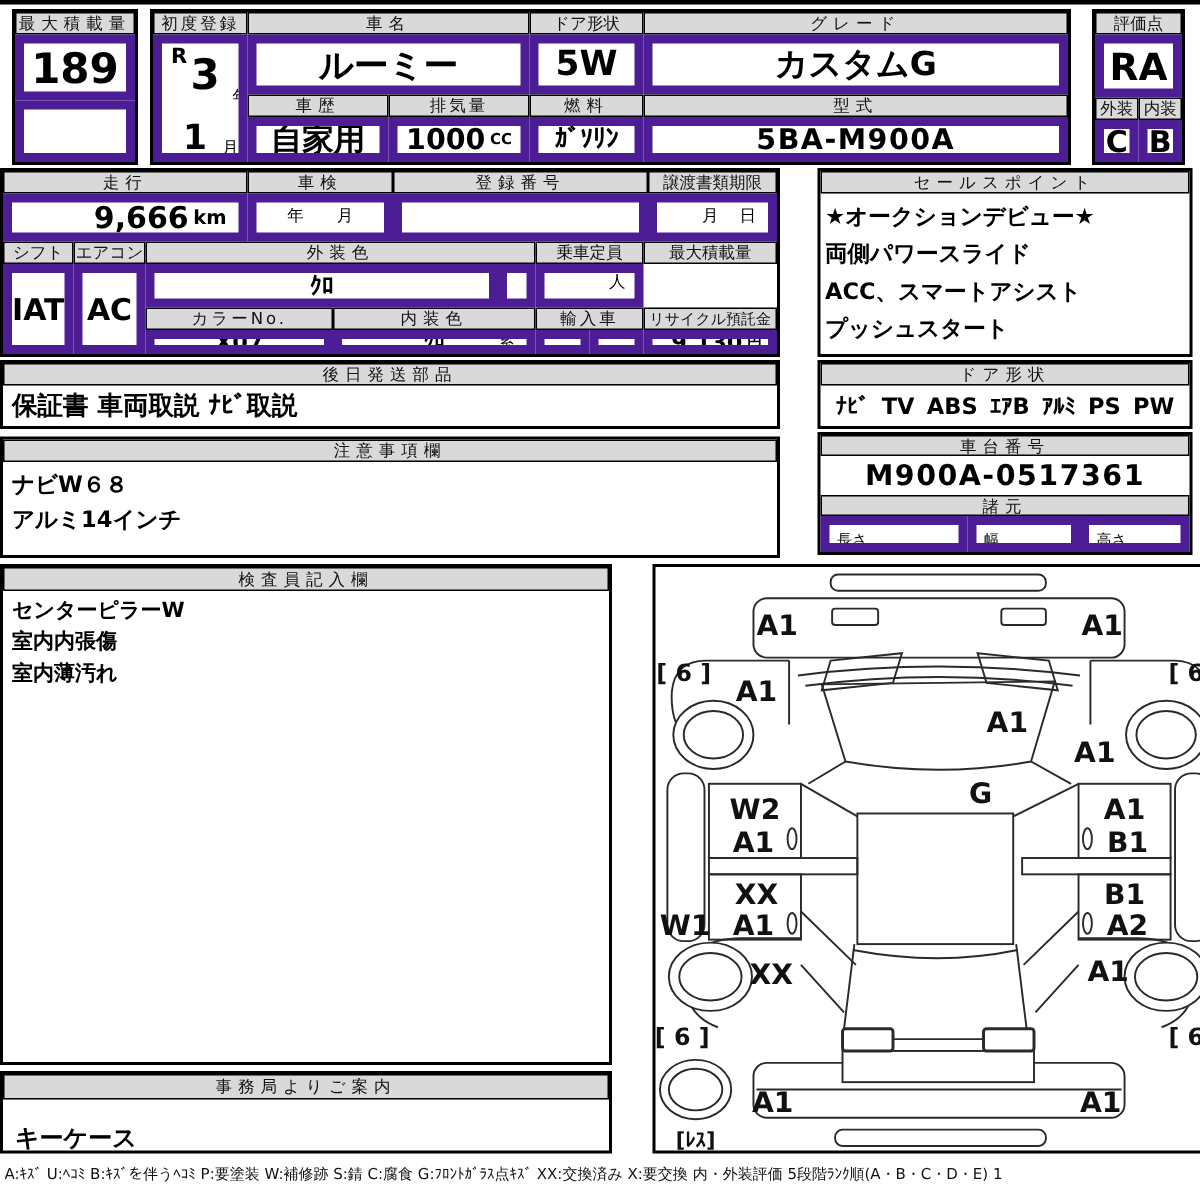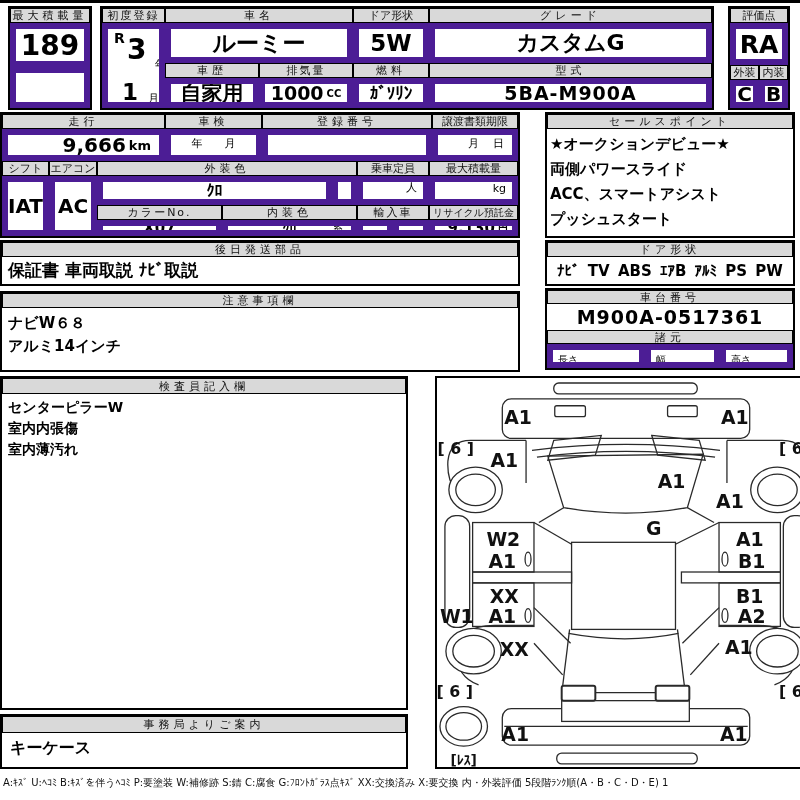--- a/index.html
+++ b/index.html
@@ -108,23 +108,20 @@
     <div class="hd ls0" style="left:355px;top:47px;width:72px;height:15px;">乗車定員</div>
     <div class="hd ls0" style="left:427px;top:47px;width:89px;height:15px;">最大積載量</div>
 
     <div class="vl" style="left:0;top:62px;width:47px;height:60px;font-size:20px;">IAT</div>
     <div class="vl" style="left:47px;top:62px;width:48px;height:60px;font-size:20px;">AC</div>
     <div class="vl" style="left:95px;top:62px;width:235px;height:29px;font-size:16px;">ｸﾛ</div>
     <div class="vl" style="left:330px;top:62px;width:25px;height:29px;"></div>
     <div class="vl right bottom" style="left:355px;top:62px;width:72px;height:29px;font-size:11px;font-weight:normal;padding:0 6px 4px 0;">
       <span>人</span>
     </div>
-    <div class="vl right bottom" style="left:427px;top:62px;width:89px;height:29px;font-size:11px;font-weight:normal;padding:0 6px 4px 0;">
-      <span>kg</span>
-    </div>
 
     <div class="hd ls2" style="left:95px;top:91px;width:125px;height:15px;">カラーNo.</div>
     <div class="hd ls4" style="left:220px;top:91px;width:135px;height:15px;">内装色</div>
     <div class="hd ls2" style="left:355px;top:91px;width:72px;height:15px;">輸入車</div>
     <div class="hd ls0" style="left:427px;top:91px;width:89px;height:15px;font-size:10px;">リサイクル預託金</div>
 
     <div class="vl" style="left:95px;top:106px;width:125px;height:16px;font-size:15px;">X07</div>
     <div class="vl" style="left:220px;top:106px;width:135px;height:16px;font-size:14px;">
       <span>ｸﾛ</span>
       <span style="position:absolute;right:8px;font-size:11px;font-weight:normal;">系</span>
@@ -178,21 +175,21 @@
     <div class="hd ls4" style="left:0;top:0;width:404px;height:16px;">検査員記入欄</div>
     <div class="txtlines" style="left:6px;top:19px;width:392px;font-size:14px;line-height:21px;">
       <div>センターピラーW</div>
       <div>室内内張傷</div>
       <div>室内薄汚れ</div>
     </div>
   </div>
 
   <div class="blk" style="left:0;top:714px;width:408px;height:55px;">
     <div class="hd ls4" style="left:0;top:0;width:404px;height:17px;">事務局よりご案内</div>
-    <div class="vl left noborder" style="left:0;top:17px;width:404px;height:34px;font-size:16px;padding-left:8px;align-items:flex-start;padding-top:5px;">キーケース</div>
+    <div class="vl left noborder" style="left:0;top:17px;width:404px;height:34px;font-size:16px;padding-left:8px;align-items:flex-start;padding-top:16px;">キーケース</div>
   </div>
 
   <div class="blk" style="left:412px;top:376px;width:383px;height:393px;margin-left:23px;">
     <svg width="379" height="389" viewBox="0 0 383 393">
       <g stroke="#2a2a2a" fill="none" stroke-width="1.3">
 
         <rect x="118" y="5" width="145" height="11" rx="5"></rect>
 
         <rect x="66" y="21" width="250" height="40" rx="9"></rect>
         <rect x="119" y="28" width="31" height="11" rx="2"></rect>

